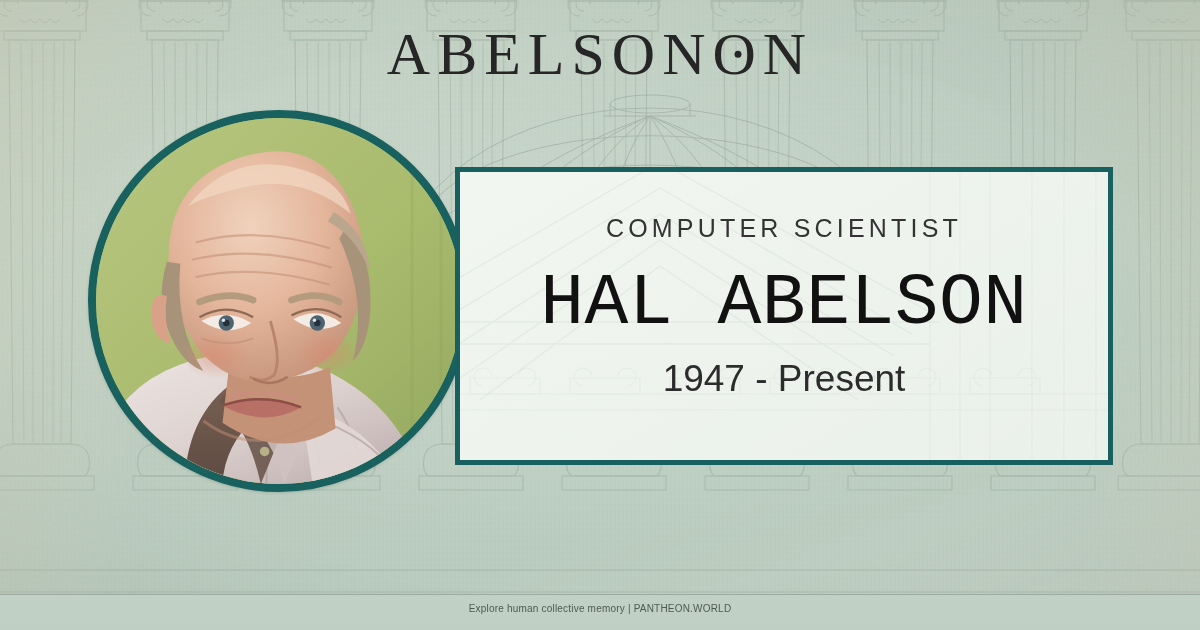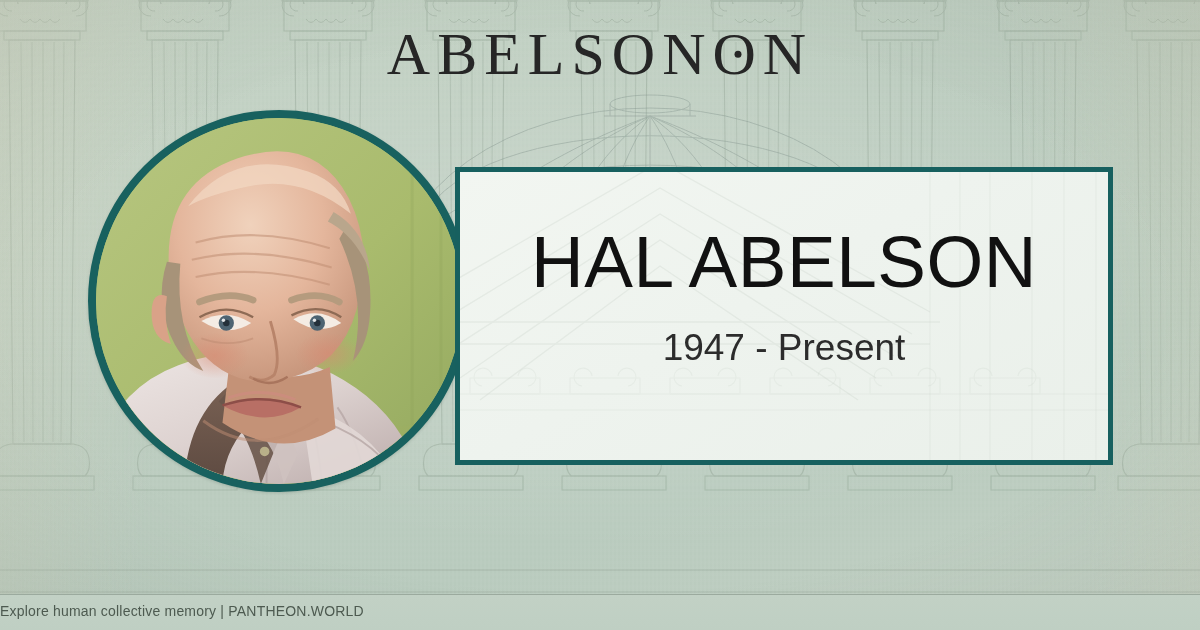--- a/index.html
+++ b/index.html
@@ -102,49 +102,49 @@
   .occupation {
     font-family:"Liberation Sans", sans-serif;
     font-size:25px;
     letter-spacing:4.2px;
     color:#333333;
     text-transform:uppercase;
     line-height:1;
     white-space:nowrap;
   }
   .person-name {
-    font-family:Liberation Sans, sans-serif;
+    font-family:Liberation Mono, monospace;
     font-size:73px;
     color:#111111;
     line-height:1;
-    margin-top:9px;
+    margin-top:26px;
     letter-spacing:0.5px;
     white-space:nowrap;
   }
   .lifespan {
     font-family:"Liberation Sans", sans-serif;
     font-size:37px;
     color:#2c2c2c;
     line-height:1;
-    margin-top:31px;
+    margin-top:20px;
     white-space:nowrap;
   }
 
   
   .footer-band {
     position:absolute; left:0; top:594px; width:1200px; height:36px;
     background:linear-gradient(180deg,#c2d1c5 0%,#bfcfc3 100%);
     border-top:1px solid rgba(110,125,112,0.45);
     z-index:7;
   }
   .footer-text {
     position:absolute; left:0; top:603px; width:1200px;
-    text-align:left;
+    text-align:center;
     font-family:"Liberation Sans", sans-serif;
-    font-size:14px;
+    font-size:10px;
     color:#4d5a50;
     letter-spacing:0.2px;
     z-index:8;
     white-space:nowrap;
   }
 </style>
 </head>
 <body>
 
 <div id="card-image">
@@ -347,20 +347,21 @@
         <path d="M22 214 a9 9 0 1 1 10 -10 M68 214 a9 9 0 1 0 -10 -10
                  M122 214 a9 9 0 1 1 10 -10 M168 214 a9 9 0 1 0 -10 -10
                  M222 214 a9 9 0 1 1 10 -10 M268 214 a9 9 0 1 0 -10 -10
                  M322 214 a9 9 0 1 1 10 -10 M368 214 a9 9 0 1 0 -10 -10
                  M422 214 a9 9 0 1 1 10 -10 M468 214 a9 9 0 1 0 -10 -10
                  M522 214 a9 9 0 1 1 10 -10 M568 214 a9 9 0 1 0 -10 -10"></path>
       </g>
     </svg>
 
     <div class="card-text">
+      <div class="occupation">COMPUTER SCIENTIST</div>
       <div class="person-name">HAL ABELSON</div>
       <div class="lifespan">1947 - Present</div>
     </div>
   </div>
 
   <div class="footer-band"></div>
   <div class="footer-text">Explore human collective memory | PANTHEON.WORLD</div>
 
 </div>
 

